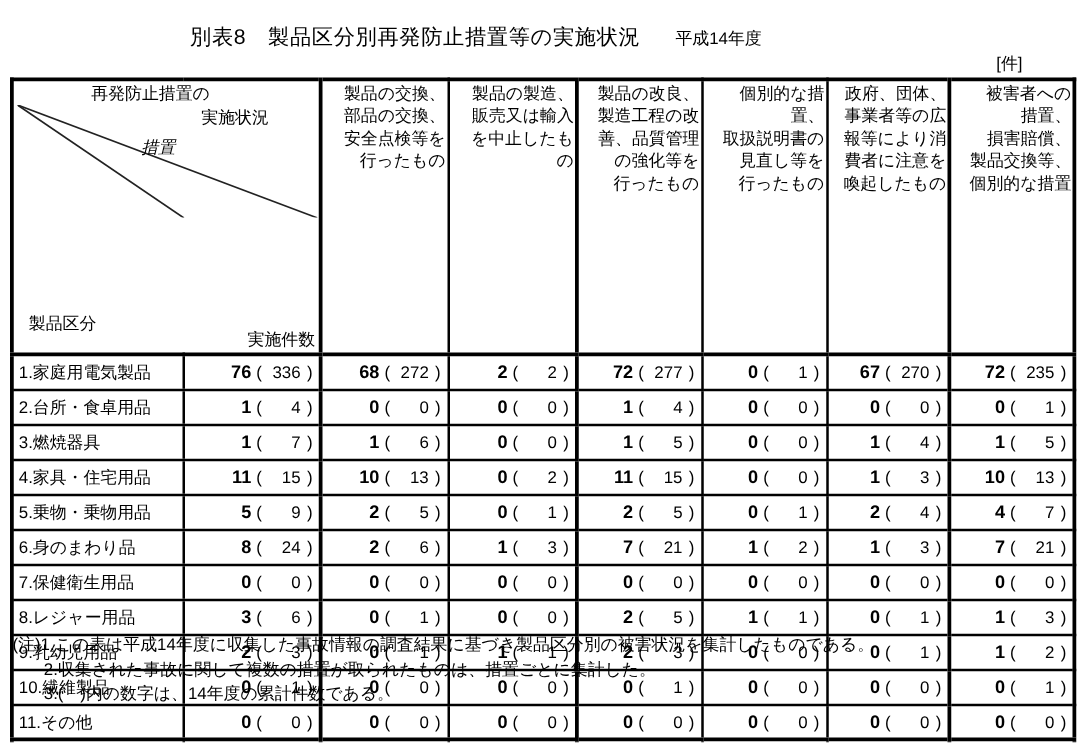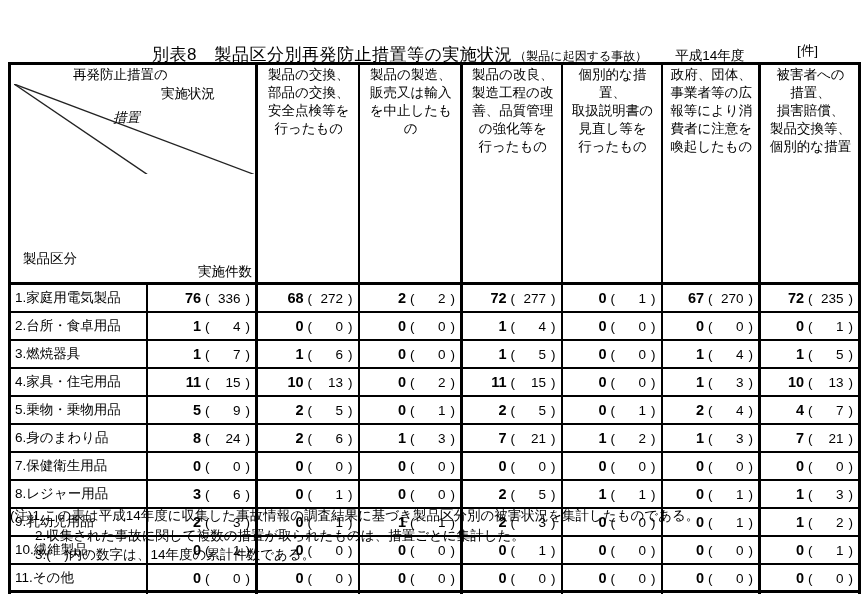--- a/index.html
+++ b/index.html
@@ -6,35 +6,35 @@
   .page {
     position:relative; width:866px; height:594px; background:#ffffff;
     color:#000; font-family:"Liberation Sans","DejaVu Sans",sans-serif;
     overflow:hidden;
   }
   
   .title-row {
     position:absolute; left:152px; top:18px;
     display:flex; align-items:baseline; white-space:nowrap;
   }
-  .title-main { font-size:17px; letter-spacing:0.5px;margin-top:25px; }
+  .title-main { font-size:17px; letter-spacing:0.5px; }
   .title-sub  { font-size:12px; margin-left:2px; }
   .title-year { font-size:13.5px; margin-left:28px; }
   .unit-label { position:absolute; left:797px; top:42px; font-size:13.5px; }
 
   
   table.report {
     position:absolute; left:8px; top:62px; width:850px;
     border-collapse:collapse; table-layout:fixed;
     border:3px solid #000;
   }
   .report th, .report td { border:2px solid #000; overflow:hidden; }
   .report thead tr { height:93px; }
   .report thead th {
-    vertical-align:top; text-align:center; font-weight:normal;
+    vertical-align:top; text-align:right; font-weight:normal;
     font-size:13.5px; line-height:18px; padding:1px 1px 0 3px;
     white-space:pre-line; border-bottom:3px solid #000;
   }
   th.diag { padding:0; position:relative; }
   th.diag svg { display:block; width:100%; height:100%; }
   th.diag .dlabel { position:absolute; font-size:13.5px; white-space:nowrap; line-height:15px; }
   .dl-1 { left:62px;  top:2px;  }
   .dl-2 { left:150px; top:21px; }
   .dl-3 { left:102px; top:45px;font-style:italic; }
   .dl-4 { left:12px;  bottom:16px; }
@@ -63,21 +63,20 @@
   .note-line { white-space:nowrap; }
   .note-cont { padding-left:25px; }
 </style>
 </head>
 <body>
 
 <div class="page">
 
   <div class="title-row">
     <span class="title-main">別表8　製品区分別再発防止措置等の実施状況</span>
-    <span class="title-sub">（製品に起因する事故）</span>
     <span class="title-year">平成14年度</span>
   </div>
   <div class="unit-label">[件]</div>
 
   <table class="report">
     <colgroup>
       <col style="width:137px">
         <col style="width:110px">
         <col style="width:102px">
         <col style="width:103px">

